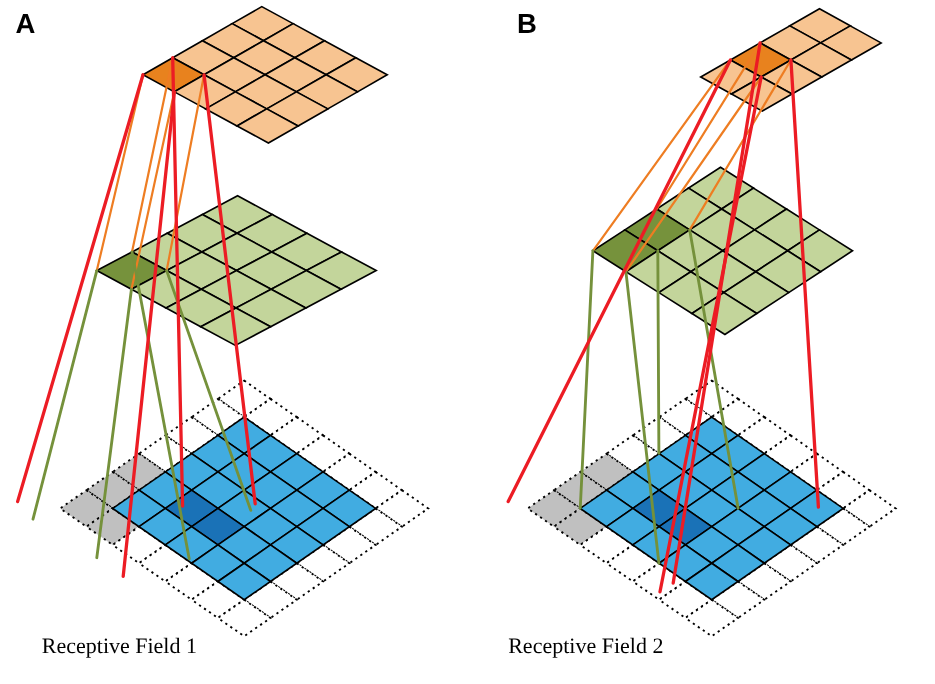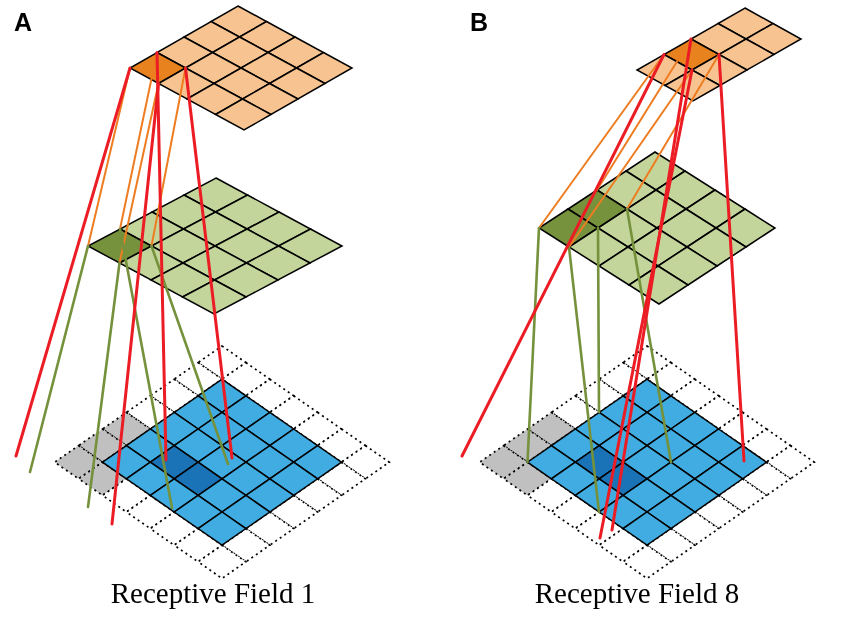--- a/index.html
+++ b/index.html
@@ -8,22 +8,22 @@
     font-family:"Liberation Sans",sans-serif;overflow:hidden;
   }
   #diagram{position:absolute;left:0;top:0;}
   .panel-label{
     position:absolute;top:8px;font-weight:bold;font-size:25px;color:#000;
     letter-spacing:0.5px;
   }
   .panel-label.a{left:14px;}
   .panel-label.b{left:470px;}
   .caption{
-    position:absolute;top:577px;width:350px;text-align:center;
-    font-family:"Liberation Serif",serif;font-size:29px;color:#000;
+    position:absolute;top:577px;width:350px;text-align:left;
+    font-family:"Liberation Serif",serif;font-size:20px;color:#000;
   }
   .caption.a{left:38px;}
   .caption.b{left:462px;}
 </style>
 </head>
 <body>
 
 <div id="stage">
   <svg id="diagram" width="850" height="622" viewBox="0 0 850 622">
       <g>
@@ -207,14 +207,14 @@
         <line x1="692" y1="70" x2="600" y2="538" stroke="#EC1C24" stroke-width="3" stroke-linecap="round"></line>
         <line x1="719" y1="54.5" x2="744" y2="461" stroke="#EC1C24" stroke-width="3" stroke-linecap="round"></line>
         <line x1="691" y1="39" x2="612" y2="530" stroke="#EC1C24" stroke-width="3" stroke-linecap="round"></line>
       </g>
     </svg>
 
   <div class="panel-label a">A</div>
   <div class="panel-label b">B</div>
 
   <div class="caption a">Receptive Field 1</div>
-  <div class="caption b">Receptive Field 8</div>
+  <div class="caption b">Receptive Field 2</div>
 </div>
 
 </body></html>

